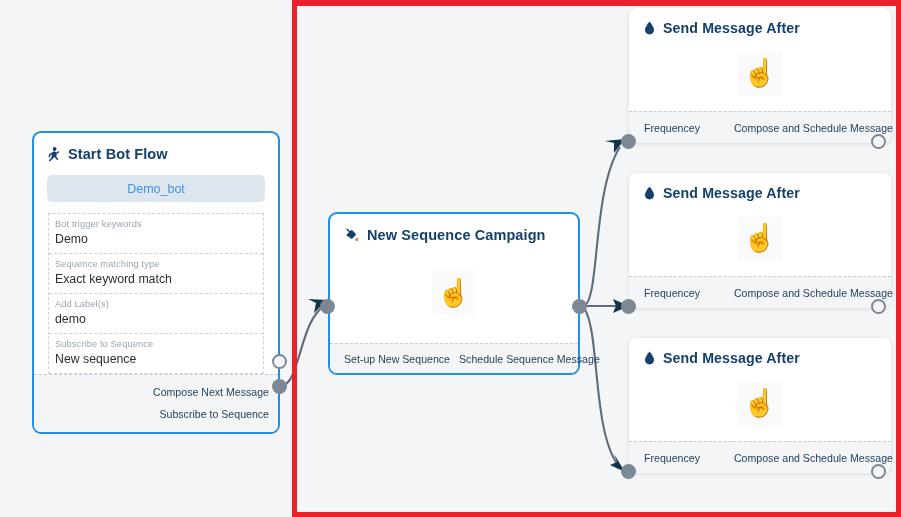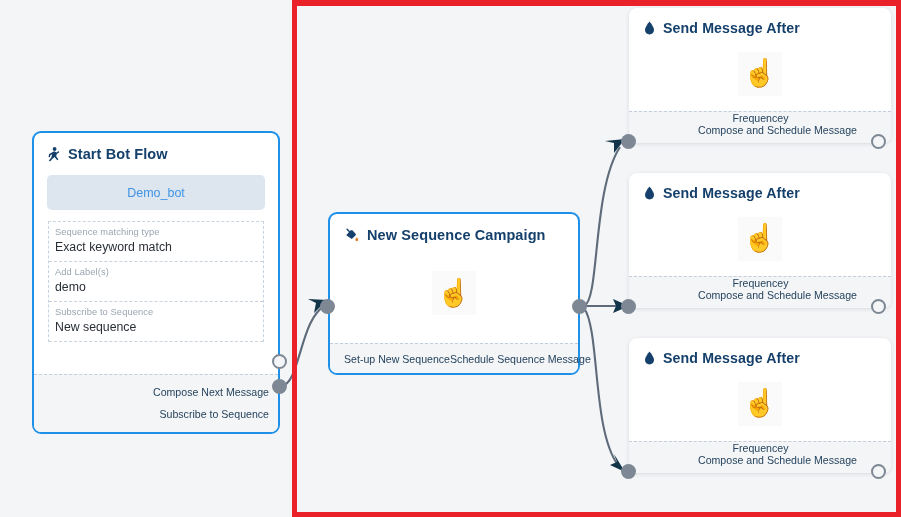--- a/index.html
+++ b/index.html
@@ -143,21 +143,21 @@
     line-height: 1;
     color: #2b2b2b;
   }
 
   .seq-footer {
     border-top: 1px dashed #c3cddb;
     background: #f4f5f7;
     border-radius: 0 0 7px 7px;
     height: 30px;
     display: flex; align-items: center;
-    gap: 0;
+    gap: 9px;
     padding: 0 14px;
     font-size: 10.6px;
     color: #26445e;
     white-space: nowrap;
     text-align: center;
   }
 
   
   .card-send {
     position: absolute;
@@ -174,21 +174,20 @@
     border-top: 1px dashed #c3cddb;
     background: #f4f5f7;
     border-radius: 0 0 7px 7px;
     height: 32px;
     display: flex; align-items: center;
     padding: 0 14px 0 15px;
     font-size: 10.6px;
     color: #26445e;
     white-space: nowrap;
     position: relative;
-    flex-direction: column;
   }
   .card-footer .freq { color: #26445e; }
   .card-footer .compose { margin-left: 34px; }
 
   #card-1 { top: 8px; }
   #card-2 { top: 173px; }
   #card-3 { top: 338px; }
 
   .icon-svg { display: block; }
 </style>
@@ -222,20 +221,24 @@
         </svg>
       </span>
       <span class="ttxt">Start Bot Flow</span>
     </div>
 
     <div class="bot-pill">
       <span>Demo_bot</span>
     </div>
 
     <div class="fields">
+      <div class="field-row">
+        <div class="field-label">Bot trigger keywords</div>
+        <div class="field-value">Demo</div>
+      </div>
       <div class="field-row">
         <div class="field-label">Sequence matching type</div>
         <div class="field-value">Exact keyword match</div>
       </div>
       <div class="field-row">
         <div class="field-label">Add Label(s)</div>
         <div class="field-value">demo</div>
       </div>
       <div class="field-row">
         <div class="field-label">Subscribe to Sequence</div>

